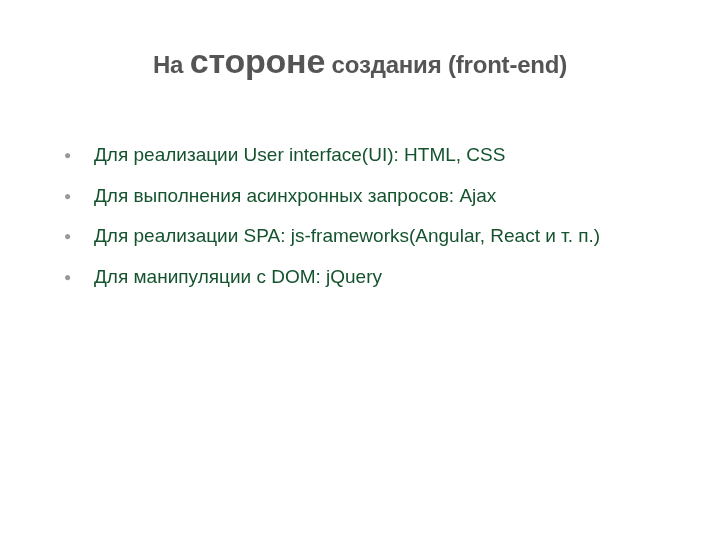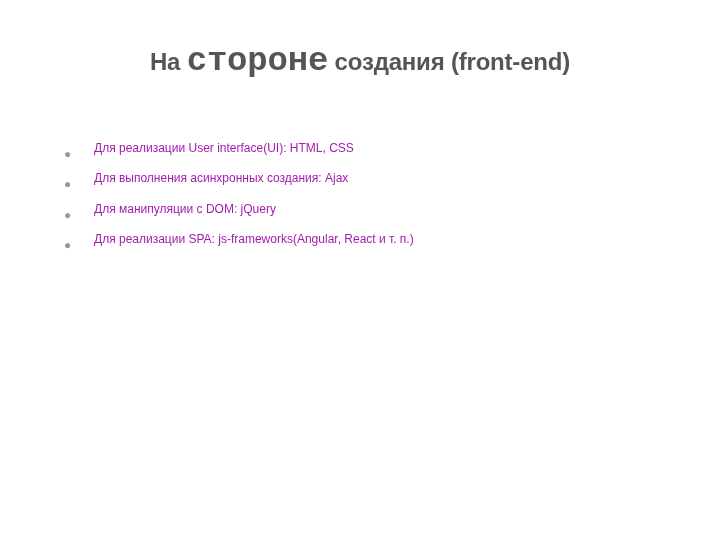--- a/index.html
+++ b/index.html
@@ -24,33 +24,32 @@
       text-align: center;
       font-size: 24px;
       font-weight: 600;
       color: #555555;
       margin-bottom: 60px;
       letter-spacing: -0.2px;
     }
     .title-emph {
       font-size: 34px;
       font-weight: 600;
-      font-family: Liberation Mono, monospace;
     }
     .bullets {
       list-style: none;
       padding-left: 12px;
     }
     .bullets li {
       position: relative;
       padding-left: 30px;
-      font-size: 12px;
+      font-size: 19px;
       line-height: 1.45;
       margin-bottom: 13px;
-      color: #a21caf;
+      color: #14532d;
       font-weight: 400;
     }
     .bullets li::before {
       content: "●";
       position: absolute;
       left: 0;
       top: 0;
       font-size: 12px;
       color: #999999;
       line-height: 28px;
@@ -58,17 +57,17 @@
   </style>
 </head>
 <body>
 
 <div class="slide">
   <h1 class="title">
     <span>На </span><span class="title-emph">стороне</span><span> создания (front-end)</span>
   </h1>
   <ul class="bullets">
     <li>Для реализации User interface(UI): HTML, CSS</li>
-    <li>Для выполнения асинхронных создания: Ajax</li>
+    <li>Для выполнения асинхронных запросов: Ajax</li>
+    <li>Для реализации SPA: js-frameworks(Angular, React и т. п.)</li>
     <li>Для манипуляции с DOM: jQuery</li>
-    <li>Для реализации SPA: js-frameworks(Angular, React и т. п.)</li>
   </ul>
 </div>
 
 </body></html>

